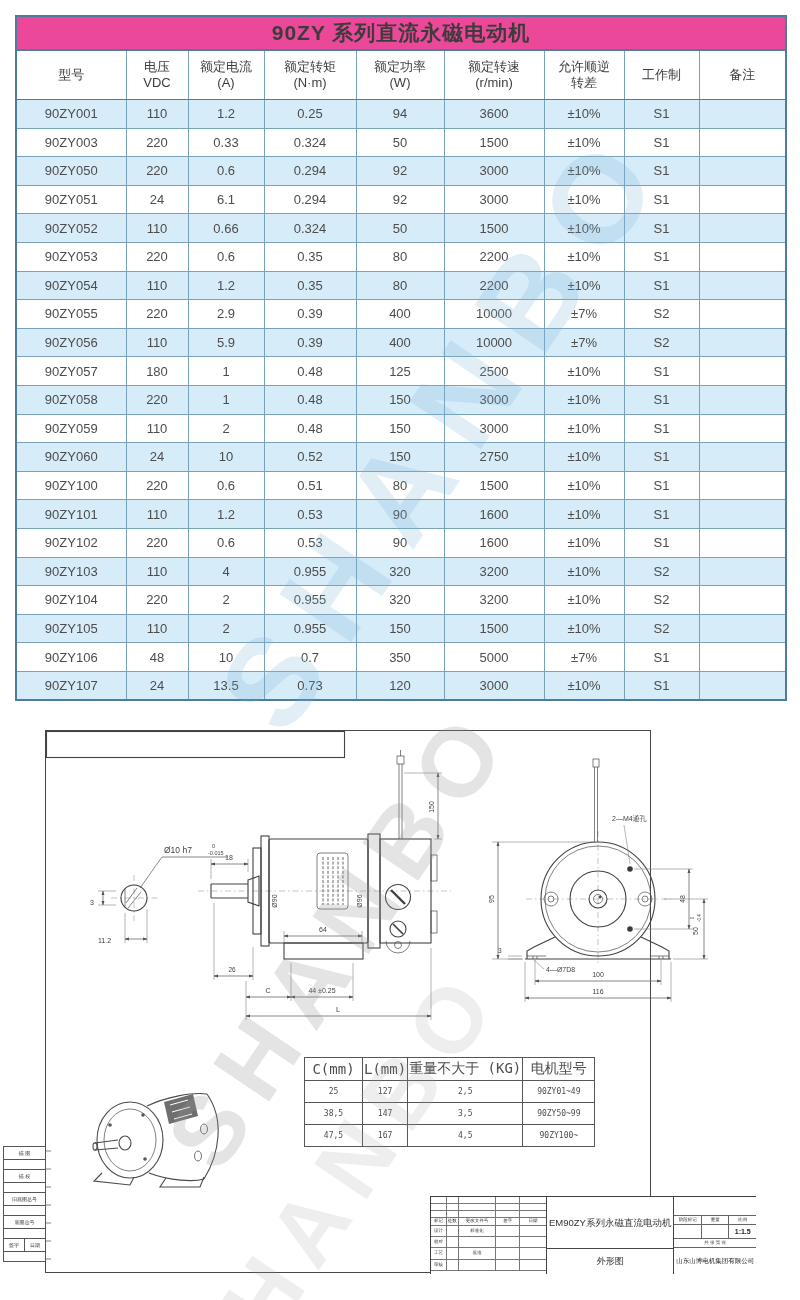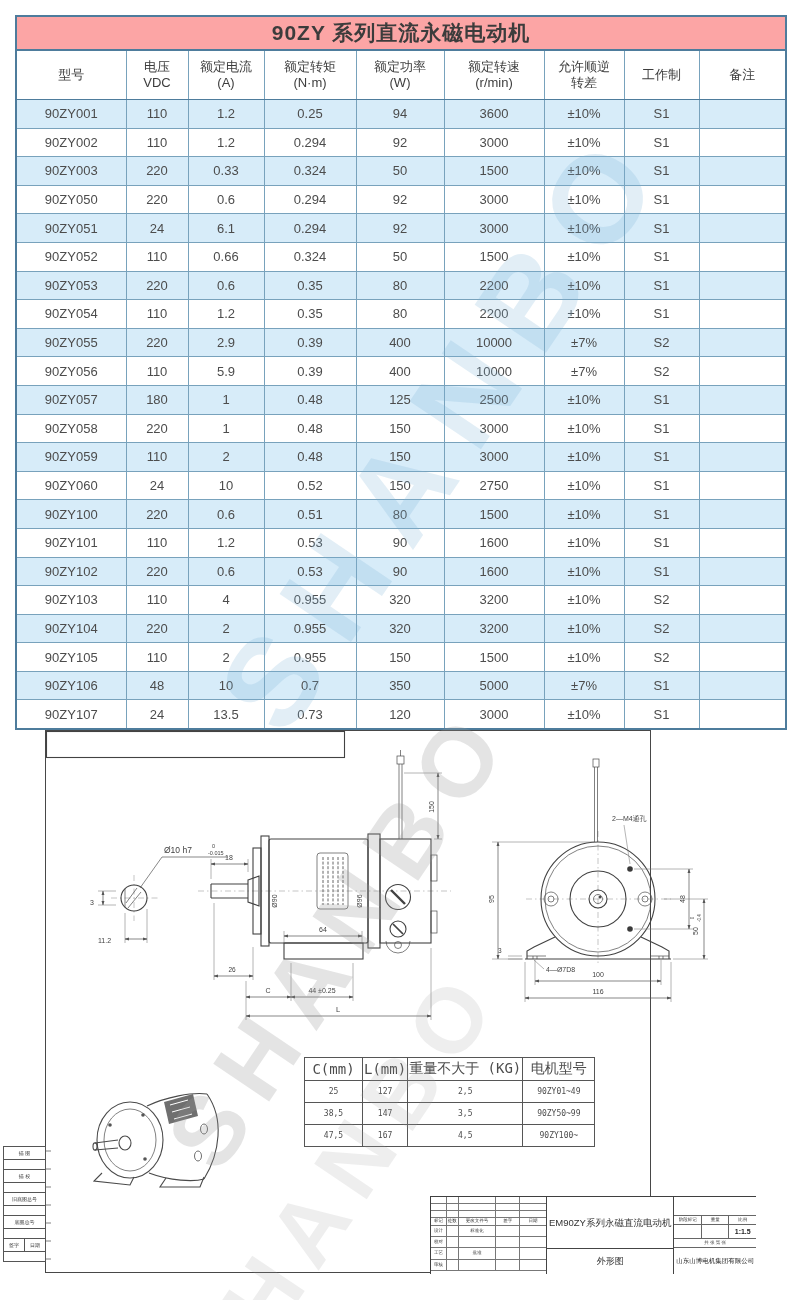--- a/index.html
+++ b/index.html
@@ -3,21 +3,21 @@
 <meta charset="utf-8">
 <style>
   html,body{margin:0;padding:0;background:#fff;}
   .page{position:relative;width:800px;height:1300px;background:#ffffff;overflow:hidden;
         font-family:"Liberation Sans","DejaVu Sans",sans-serif;color:#4a4a4a;}
   
   table.spec{position:absolute;left:15px;top:15px;width:770px;border-collapse:collapse;
              table-layout:fixed;border:2px solid #4e7c9c;background:#fff;z-index:2;}
   table.spec th,table.spec td{border:1px solid #78a2bc;text-align:center;vertical-align:middle;
              color:#4c4c4c;overflow:hidden;white-space:nowrap;}
-  tr.title-row th{height:30px;background:#fca5a5;font-size:21px;font-weight:bold;color:#3c3c3c;
+  tr.title-row th{height:30px;background:#ec4899;font-size:21px;font-weight:bold;color:#3c3c3c;
              letter-spacing:1px;border-bottom:2px solid #4e7c9c;}
   tr.head-row th{height:46px;background:#ffffff;font-size:13px;font-weight:normal;color:#3d3d3d;
              line-height:1.25;border-bottom:1.5px solid #4e7c9c;}
   tr.head-row th span{display:block;}
   table.spec tbody td{height:25.6px;font-size:13px;}
   table.spec tbody tr:nth-child(odd) td{background:#d7ecf9;}
   
   .frame{position:absolute;left:45px;top:730px;width:606px;height:543px;
          border:1.5px solid #474747;box-sizing:border-box;background:#fff;z-index:1;}
   .frame svg{position:absolute;left:0;top:0;}
@@ -153,31 +153,20 @@
           <td>110</td>
           <td>1.2</td>
           <td>0.25</td>
           <td>94</td>
           <td>3600</td>
           <td>±10%</td>
           <td>S1</td>
           <td></td>
         </tr>
         <tr>
-          <td>90ZY002</td>
-          <td>110</td>
-          <td>1.2</td>
-          <td>0.294</td>
-          <td>92</td>
-          <td>3000</td>
-          <td>±10%</td>
-          <td>S1</td>
-          <td></td>
-        </tr>
-        <tr>
           <td>90ZY003</td>
           <td>220</td>
           <td>0.33</td>
           <td>0.324</td>
           <td>50</td>
           <td>1500</td>
           <td>±10%</td>
           <td>S1</td>
           <td></td>
         </tr>

